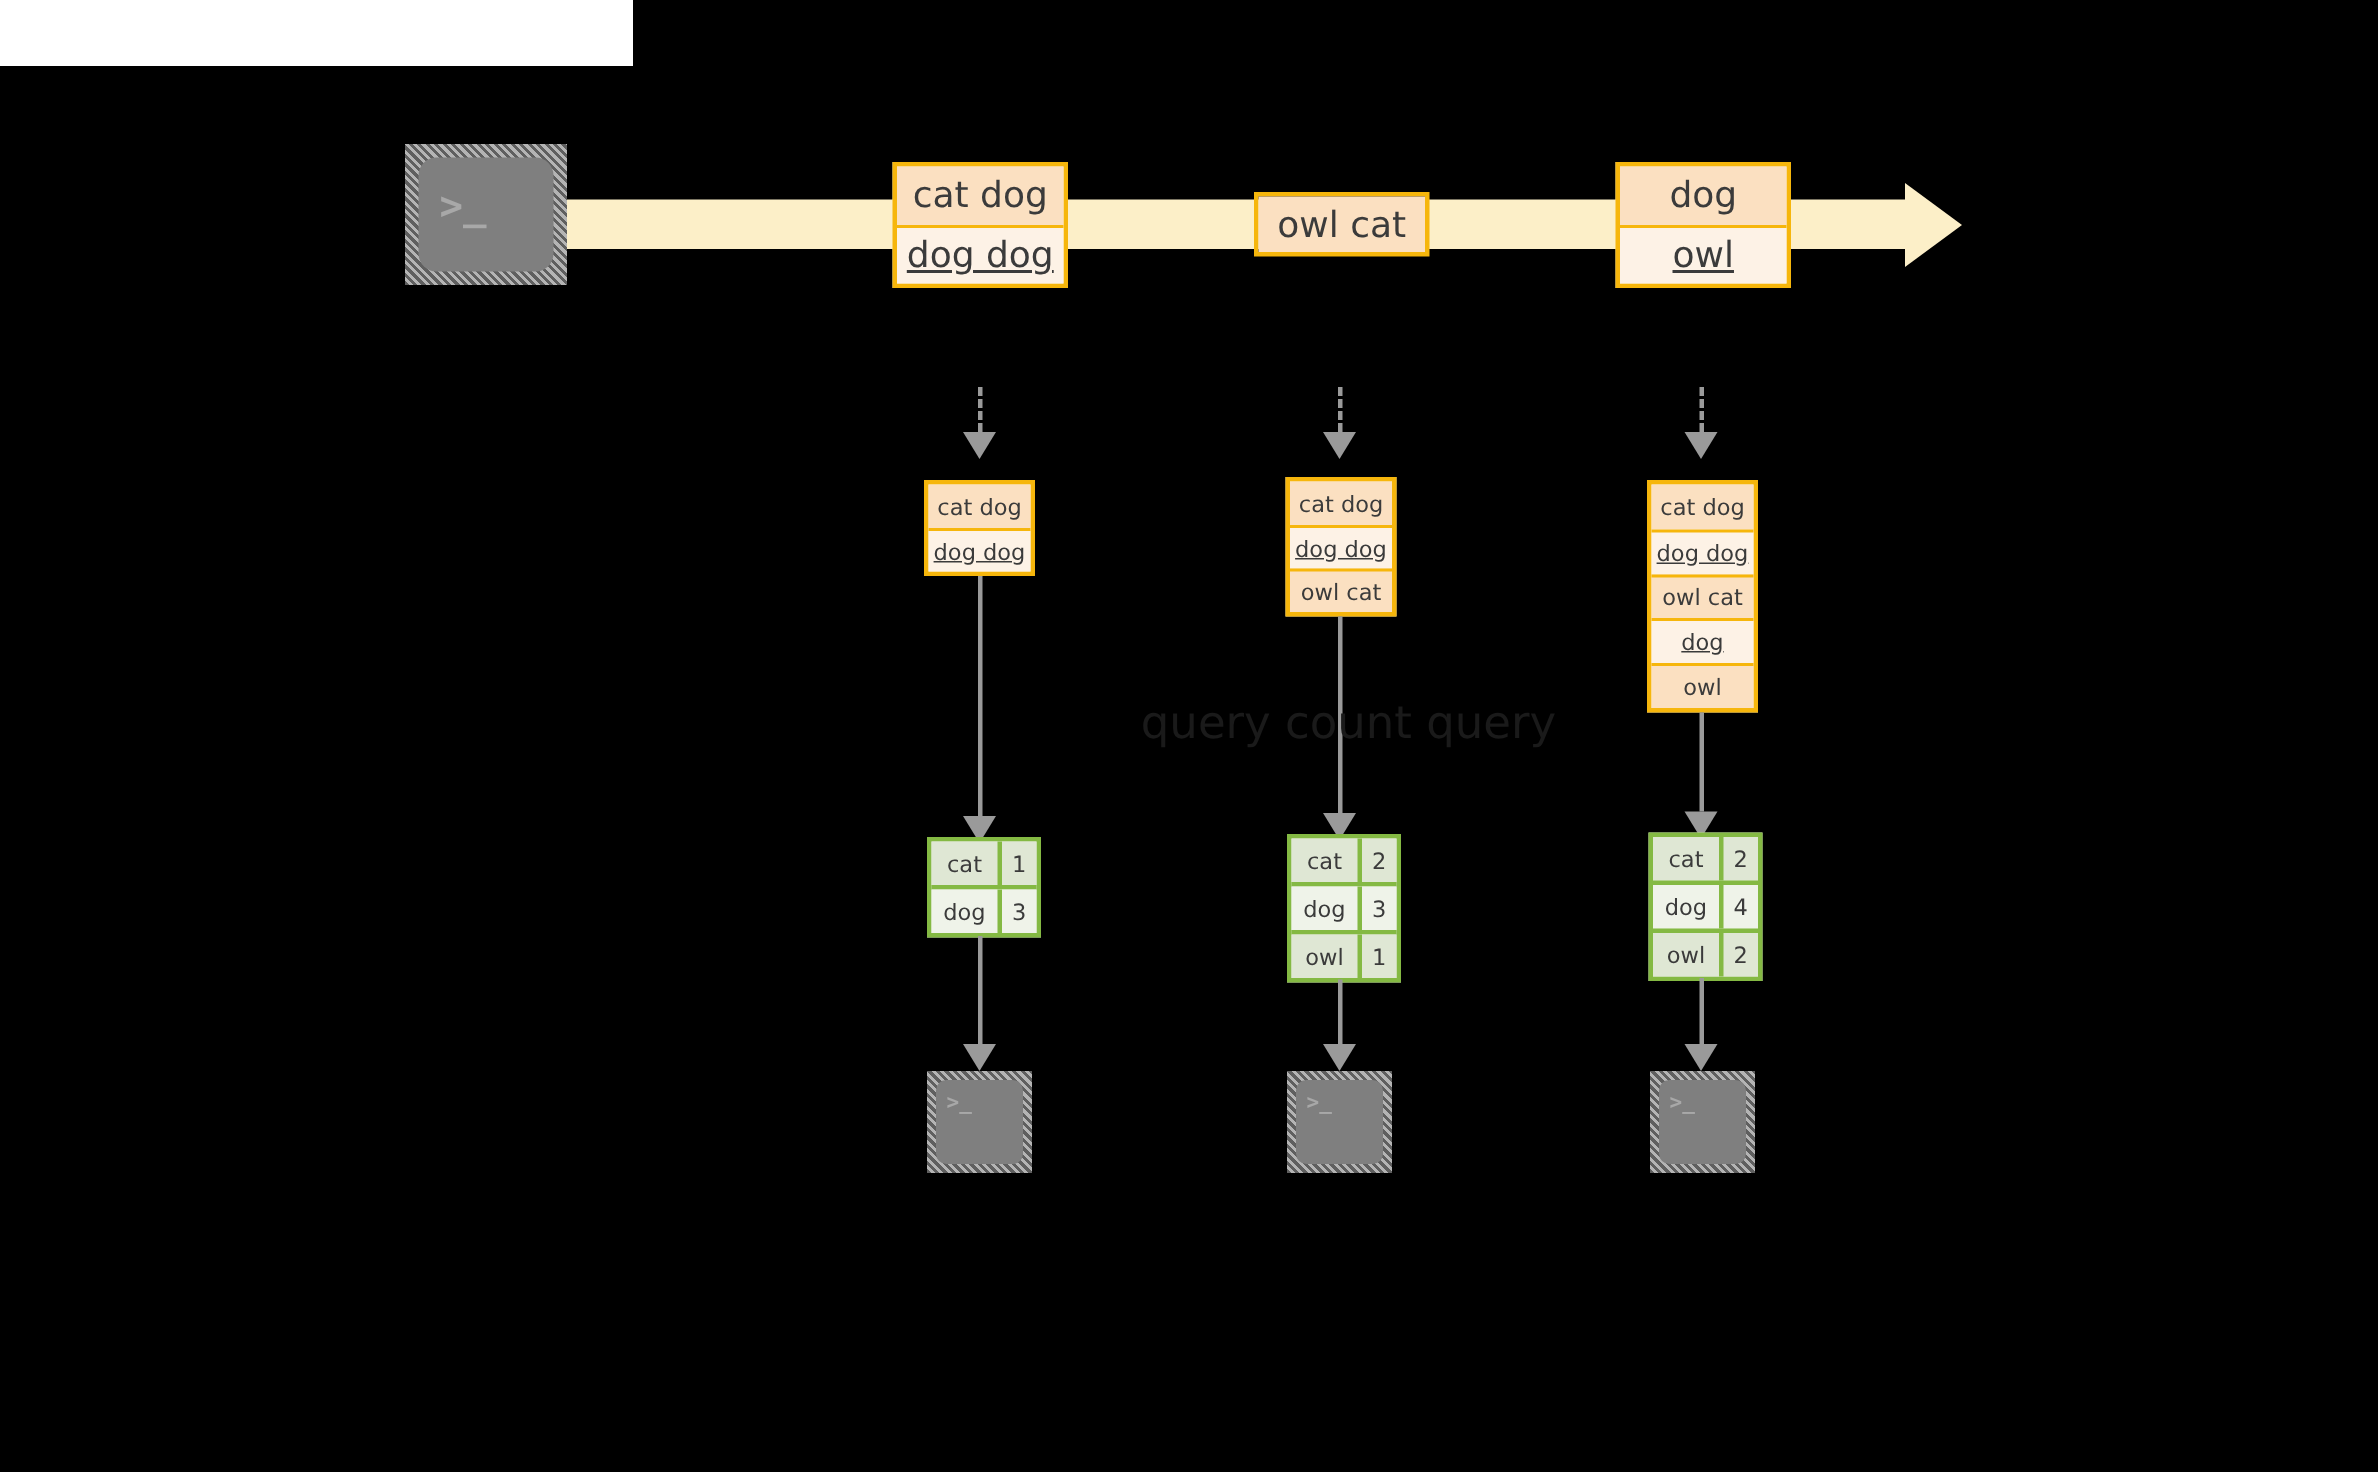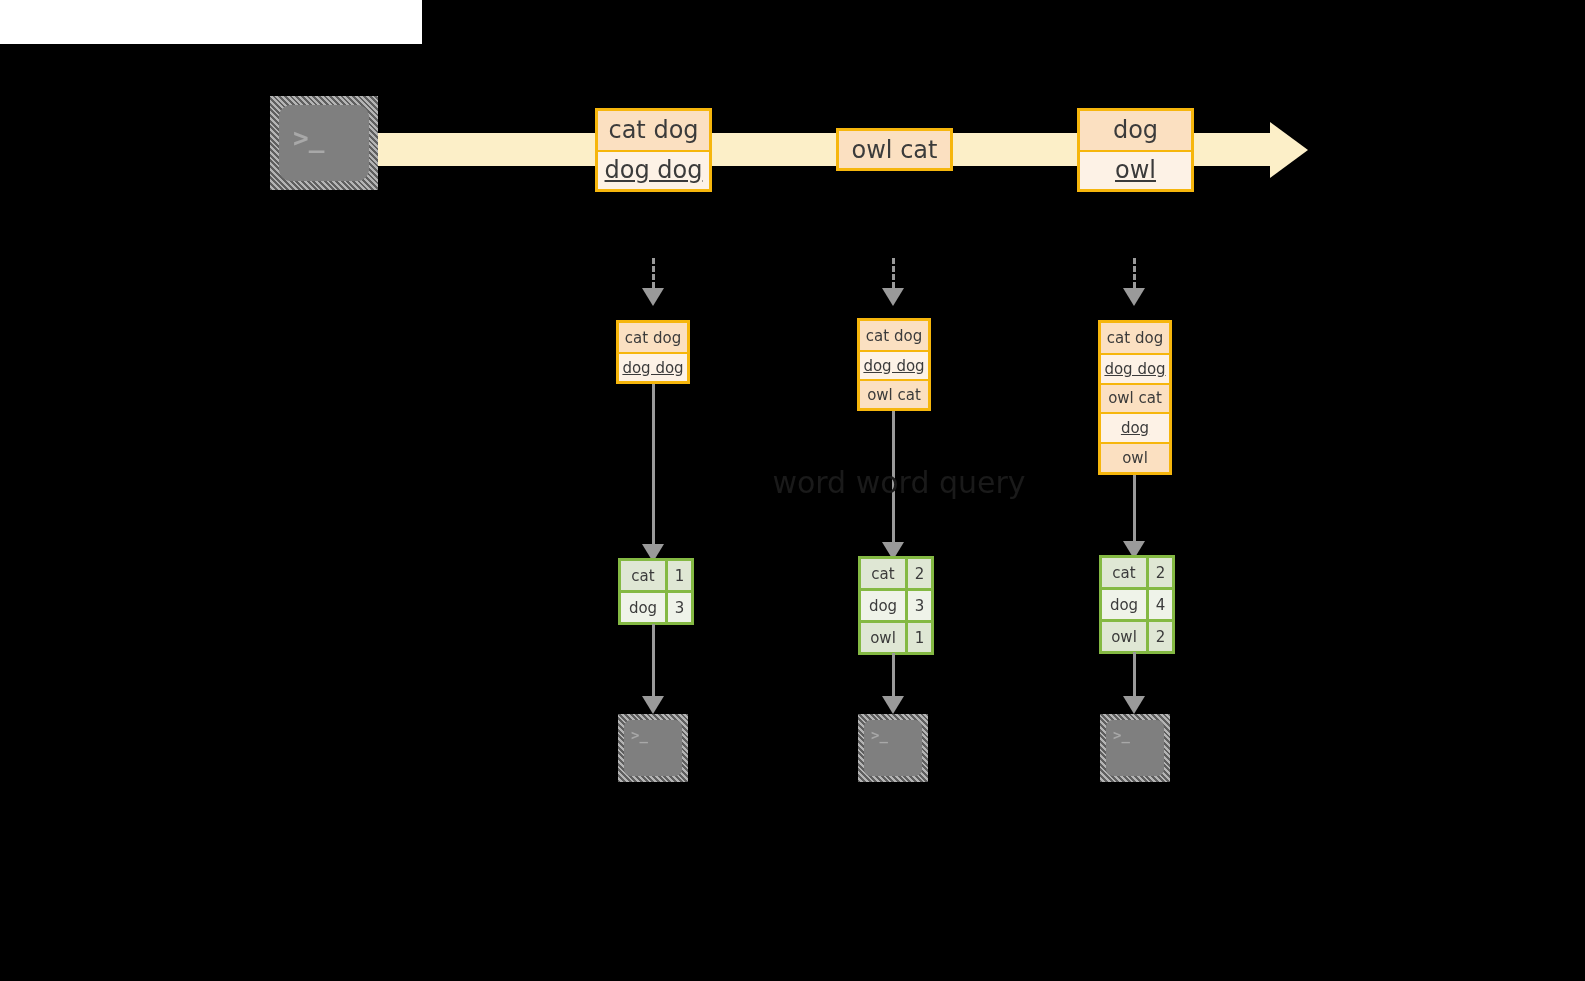--- a/index.html
+++ b/index.html
@@ -274,15 +274,15 @@
   <div class="vline" style="left:1133px; top:652px; height:44px;"></div>
   <div class="vhead" style="left:1123px; top:696px;"></div>
 
   <div class="terminal small" style="left:1100px; top:714px; width:70px; height:68px;">
     <div class="terminal-inner">
       <span class="term-prompt" style="left:7px; top:8px; font-size:14px;">&gt;_</span>
     </div>
   </div>
 
   <div class="white-band" style="left:688px; top:459px; width:422px; height:44px;"></div>
-  <div class="query-label" style="left:688px; top:465px; width:422px;">word word query</div>
+  <div class="query-label" style="left:688px; top:465px; width:422px;">query count query</div>
 
 </div>
 
 </body></html>

